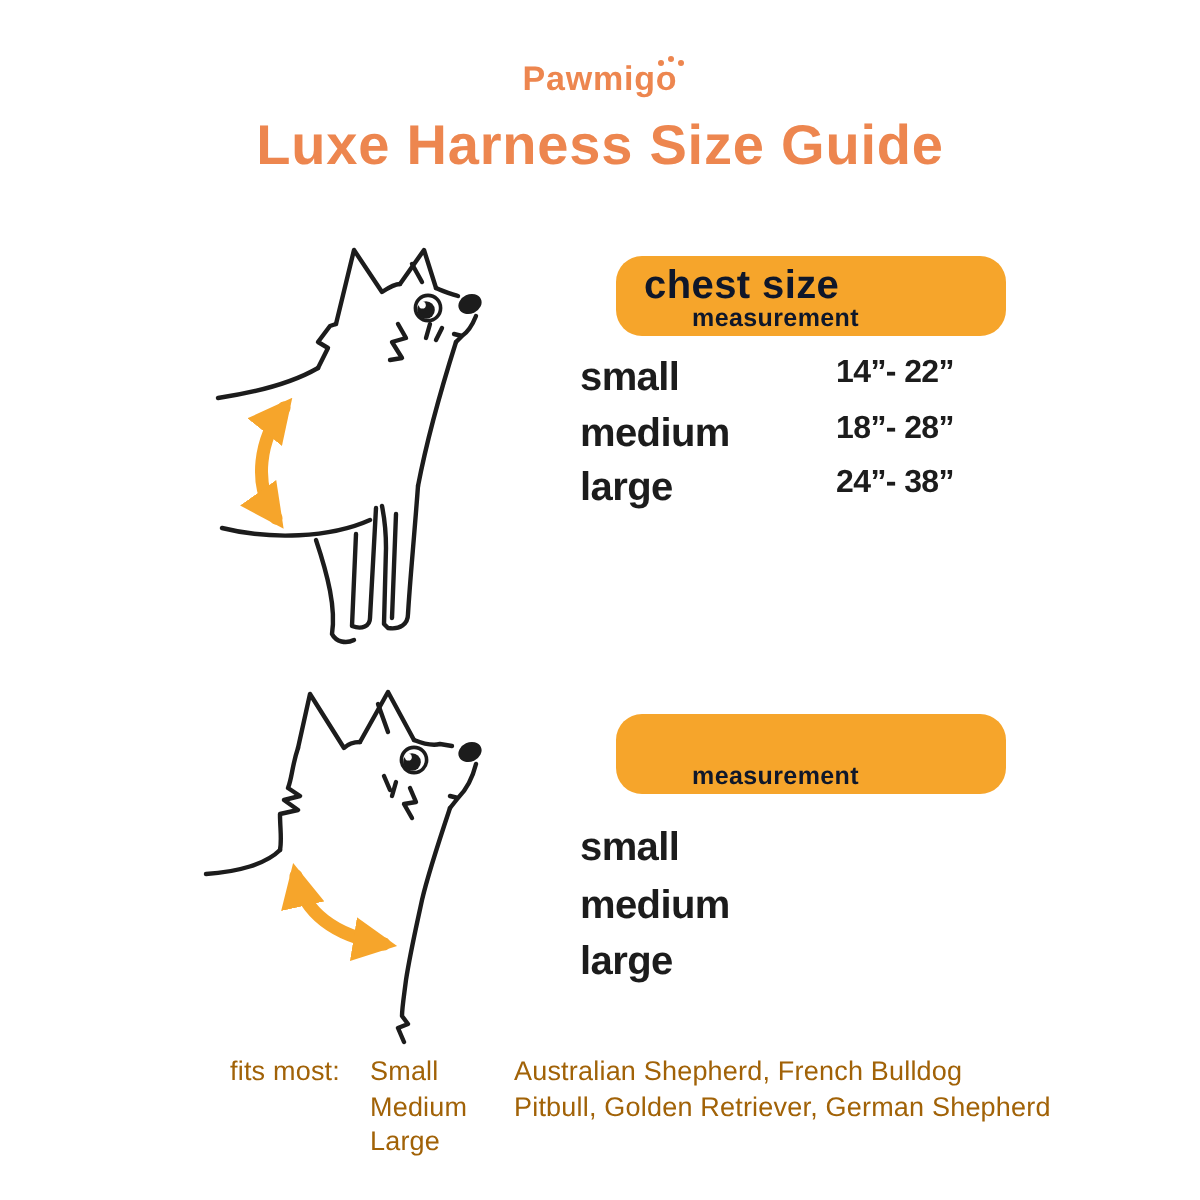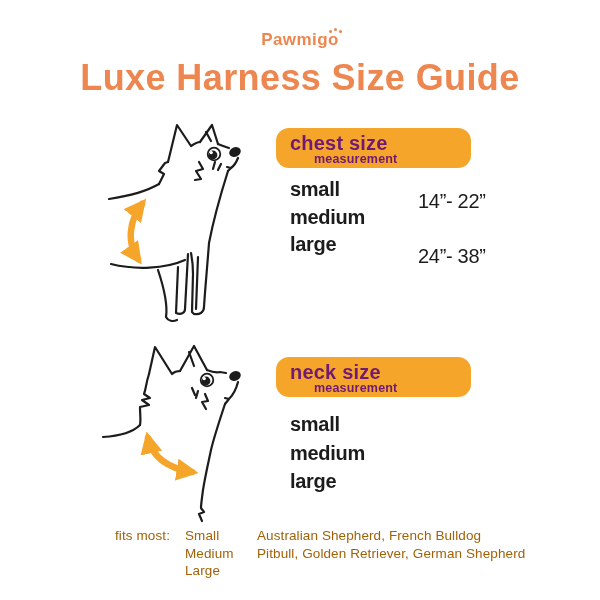--- a/index.html
+++ b/index.html
@@ -19,40 +19,40 @@
   .logo-text{
     font-size:17px;font-weight:700;letter-spacing:.4px;color:var(--brand-orange);
   }
   .paw-dots{
     position:absolute;right:2px;top:-2px;width:3px;height:3px;border-radius:50%;
     background:var(--brand-orange);
     box-shadow:-5px 2px 0 var(--brand-orange),5px 2px 0 var(--brand-orange);
   }
   .title{
     position:absolute;top:57px;left:0;width:100%;margin:0;text-align:center;
-    font-size:36px;font-weight:700;letter-spacing:.4px;color:var(--brand-orange);
+    font-size:28px;font-weight:700;letter-spacing:.4px;color:var(--brand-orange);
   }
   
   .sec{position:absolute;inset:0;}
   .badge{
-    position:absolute;left:276px;width:195px;height:40px;border-radius:13px;
-    background:var(--badge-orange);color:#701a75;padding:0;box-sizing:border-box;
+    position:absolute;left:308px;width:195px;height:40px;border-radius:13px;
+    background:var(--badge-orange);color:#0f172a;padding:0;box-sizing:border-box;
   }
   .badge-title{
     position:absolute;left:14px;top:4px;font-size:20px;font-weight:700;letter-spacing:.2px;
   }
   .badge-sub{
     position:absolute;left:14px;top:24px;font-size:12.5px;font-weight:700;letter-spacing:.2px;padding-left:24px;
   }
   .size-row{position:absolute;left:290px;width:215px;height:24px;}
   .size-label{
     position:absolute;left:0;top:0;font-size:20px;font-weight:700;letter-spacing:-.3px;color:var(--ink);
   }
   .size-value{
-    position:absolute;left:128px;top:0;font-size:20px;font-weight:400;letter-spacing:-.3px;color:var(--ink);white-space:nowrap;margin-top:12px;
+    position:absolute;left:128px;top:0;font-size:16px;font-weight:700;letter-spacing:-.3px;color:var(--ink);white-space:nowrap;
   }
   .dog-svg{position:absolute;}
   .dog-svg .ln{stroke:var(--ink);stroke-width:2.2;fill:none;stroke-linecap:round;stroke-linejoin:round;}
   .dog-svg .fill-ink{fill:var(--ink);stroke:none;}
   .dog-svg .fill-white{fill:#ffffff;stroke:none;}
   .dog-svg .eye-ring{stroke:var(--ink);stroke-width:1.8;fill:#ffffff;}
   .dog-svg .arrow{stroke:var(--badge-orange);stroke-width:6.5;fill:none;stroke-linecap:round;}
   .dog-svg .arrow-head{fill:var(--badge-orange);}
   
   .fits{position:absolute;color:#a16207;font-size:13.5px;line-height:17.5px;letter-spacing:.1px;}
@@ -108,20 +108,21 @@
       <span class="badge-title">chest size</span>
       <span class="badge-sub">measurement</span>
     </div>
 
     <div class="size-row" style="top:178px;">
       <span class="size-label">small</span>
       <span class="size-value">14”- 22”</span>
     </div>
     <div class="size-row" style="top:206px;">
       <span class="size-label">medium</span>
+      <span class="size-value">18”- 28”</span>
     </div>
     <div class="size-row" style="top:233px;">
       <span class="size-label">large</span>
       <span class="size-value">24”- 38”</span>
     </div>
   </section>
 
   <section class="sec">
     <svg class="dog-svg" style="left:95px;top:342px;" width="190" height="185" viewBox="0 0 190 185">
       <defs>
@@ -142,21 +143,20 @@
         <path class="ln" d="M110,52 l3,7 l-6,1 l4,7"></path>
         <circle class="eye-ring" cx="112" cy="38" r="6.3"></circle>
         <circle class="fill-ink" cx="111" cy="39" r="4.4"></circle>
         <circle class="fill-white" cx="109.2" cy="36.6" r="1.7"></circle>
         <ellipse class="fill-ink" cx="140" cy="34" rx="6" ry="4.8" transform="rotate(-25 140 34)"></ellipse>
       </g>
       <path class="arrow" d="M53,96 C57,114 72,126 97,130" marker-start="url(#ah2)" marker-end="url(#ah2)"></path>
     </svg>
 
     <div class="badge" style="top:357px;">
-      <span class="badge-title">neck size</span>
       <span class="badge-sub">measurement</span>
     </div>
 
     <div class="size-row" style="top:413px;">
       <span class="size-label">small</span>
     </div>
     <div class="size-row" style="top:442px;">
       <span class="size-label">medium</span>
     </div>
     <div class="size-row" style="top:470px;">

